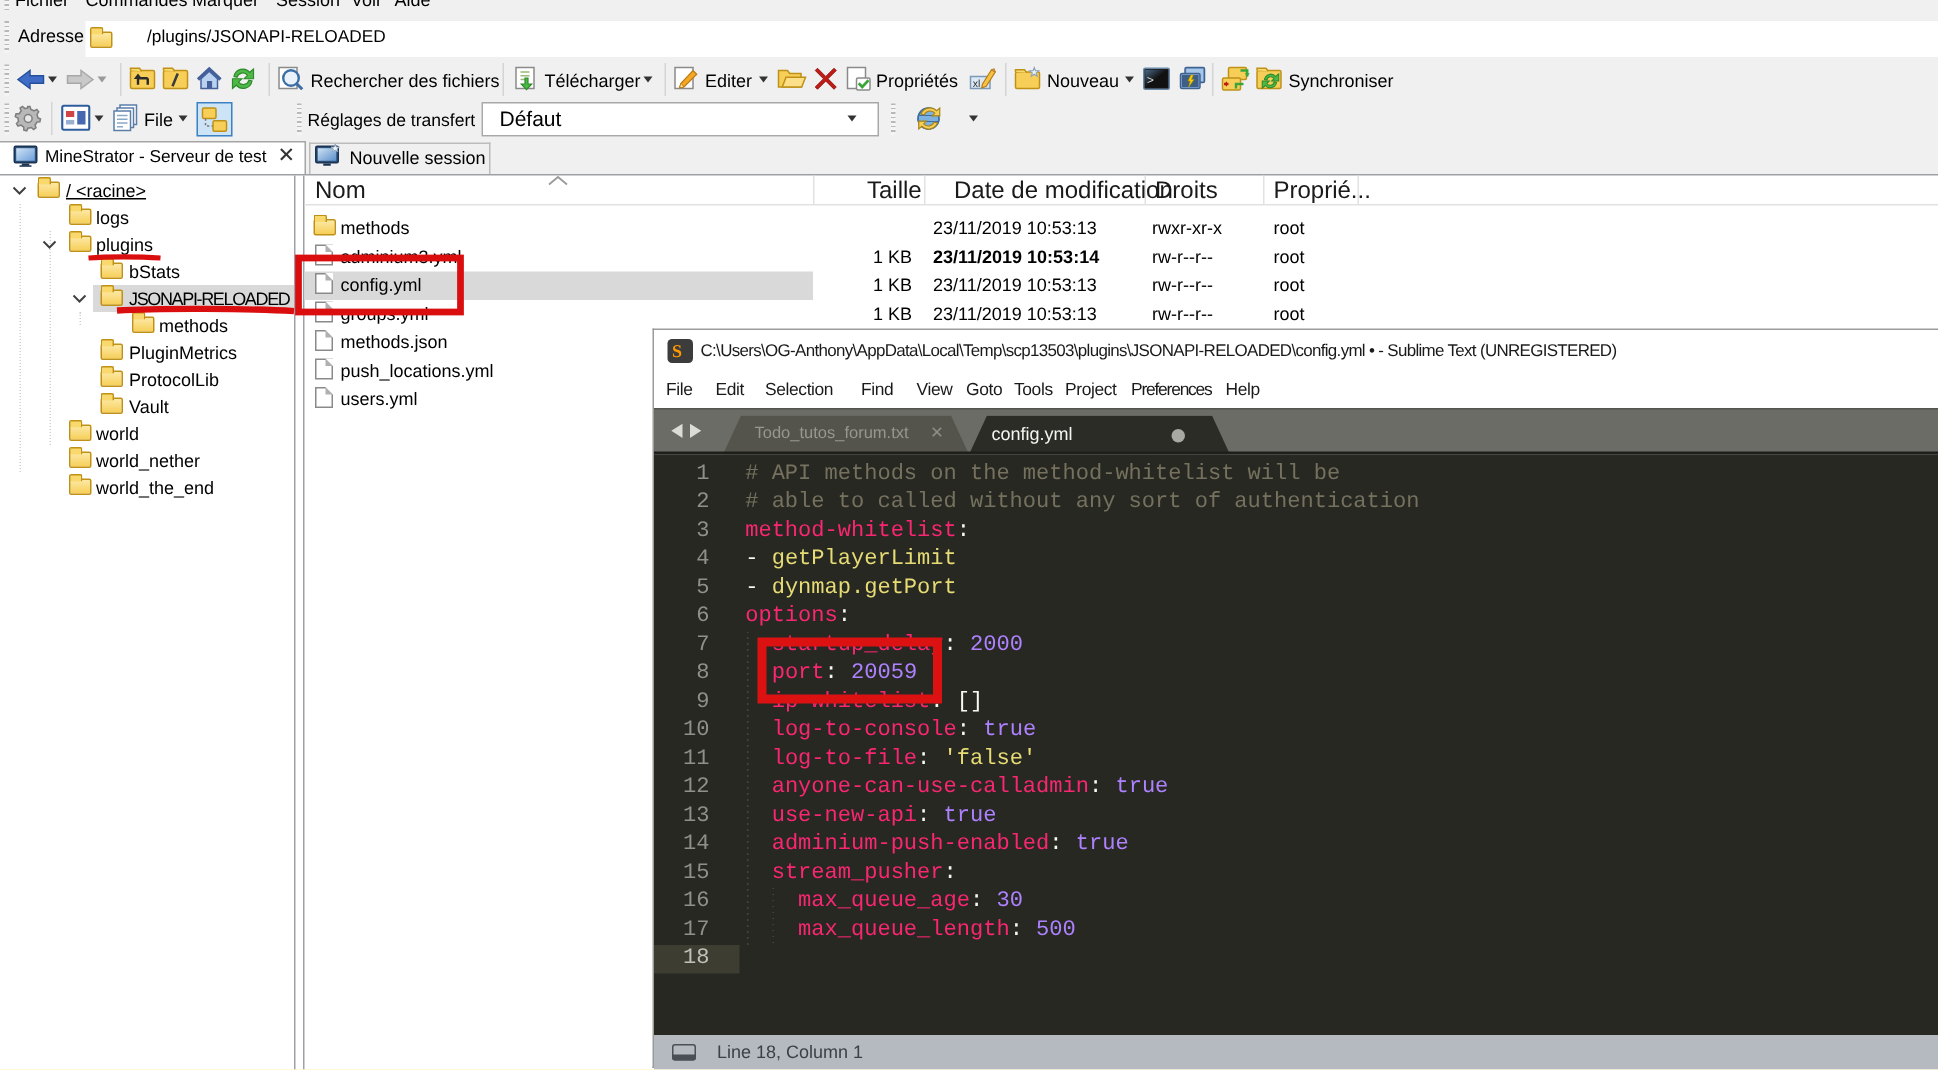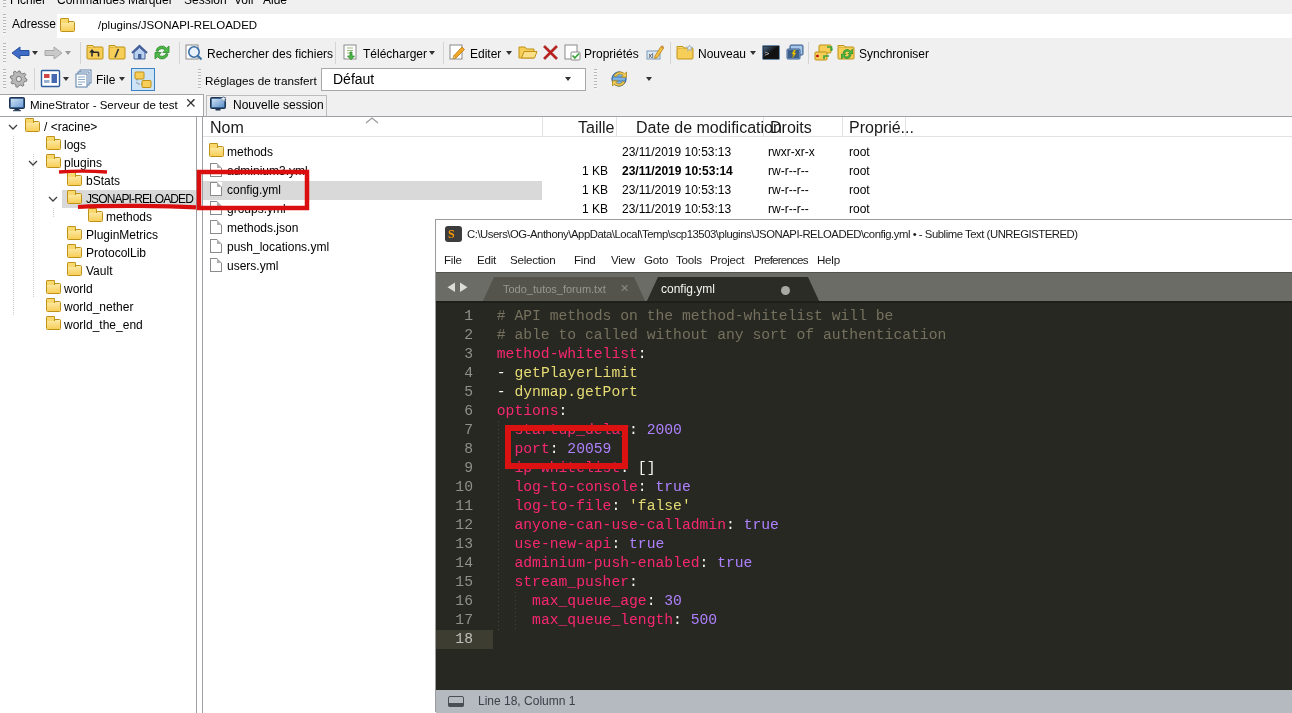--- a/index.html
+++ b/index.html
@@ -320,21 +320,21 @@
   <div class="abs" style="left:62px;top:190px;width:134px;height:18px;background:#d9d9d9;"></div>
 
   <div class="abs" style="left:13px;top:136px;width:1px;height:180px;background-image:repeating-linear-gradient(#cfcfcf 0 1px,transparent 1px 2px);"></div>
   <div class="abs" style="left:33px;top:154px;width:1px;height:144px;background-image:repeating-linear-gradient(#cfcfcf 0 1px,transparent 1px 2px);"></div>
   <div class="abs" style="left:53px;top:208px;width:1px;height:9px;background-image:repeating-linear-gradient(#cfcfcf 0 1px,transparent 1px 2px);"></div>
 
   <svg style="left:8px;top:124px;" width="10" height="6">
         <path d="M1 1 L5 5 L9 1" fill="none" stroke="#404040" stroke-width="1.3"></path>
       </svg>
   <div class="fold" style="left:25px;top:121px;"></div>
-  <div class="tree-row" style="left:44px;top:118px;">/ &lt;racine&gt;</div>
+  <div class="tree-row" style="left:44px;top:118px;text-decoration:underline;">/ &lt;racine&gt;</div>
   <div class="fold" style="left:46px;top:139px;"></div>
   <div class="tree-row" style="left:64px;top:136px;">logs</div>
   <svg style="left:28px;top:160px;" width="10" height="6">
         <path d="M1 1 L5 5 L9 1" fill="none" stroke="#404040" stroke-width="1.3"></path>
       </svg>
   <div class="fold" style="left:46px;top:157px;"></div>
   <div class="tree-row" style="left:64px;top:154px;">plugins</div>
   <div class="fold" style="left:67px;top:175px;"></div>
   <div class="tree-row" style="left:86px;top:172px;">bStats</div>
   <svg style="left:48px;top:196px;" width="10" height="6">

